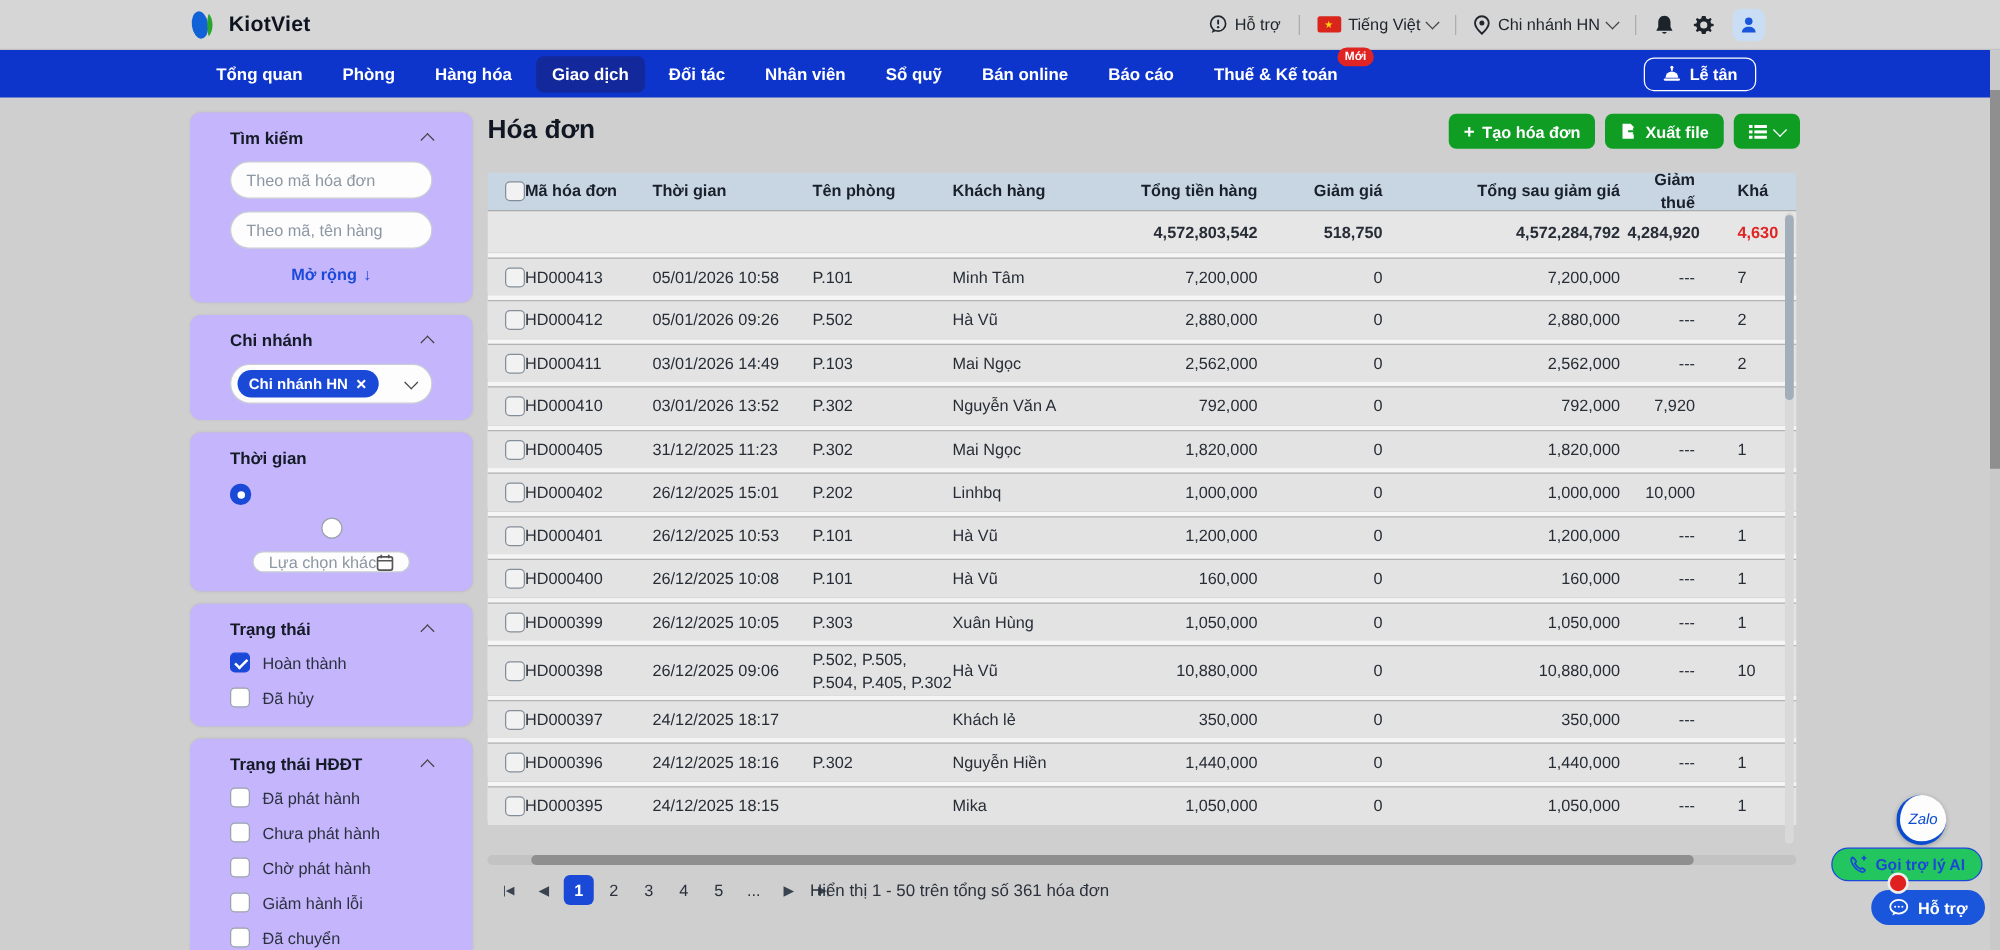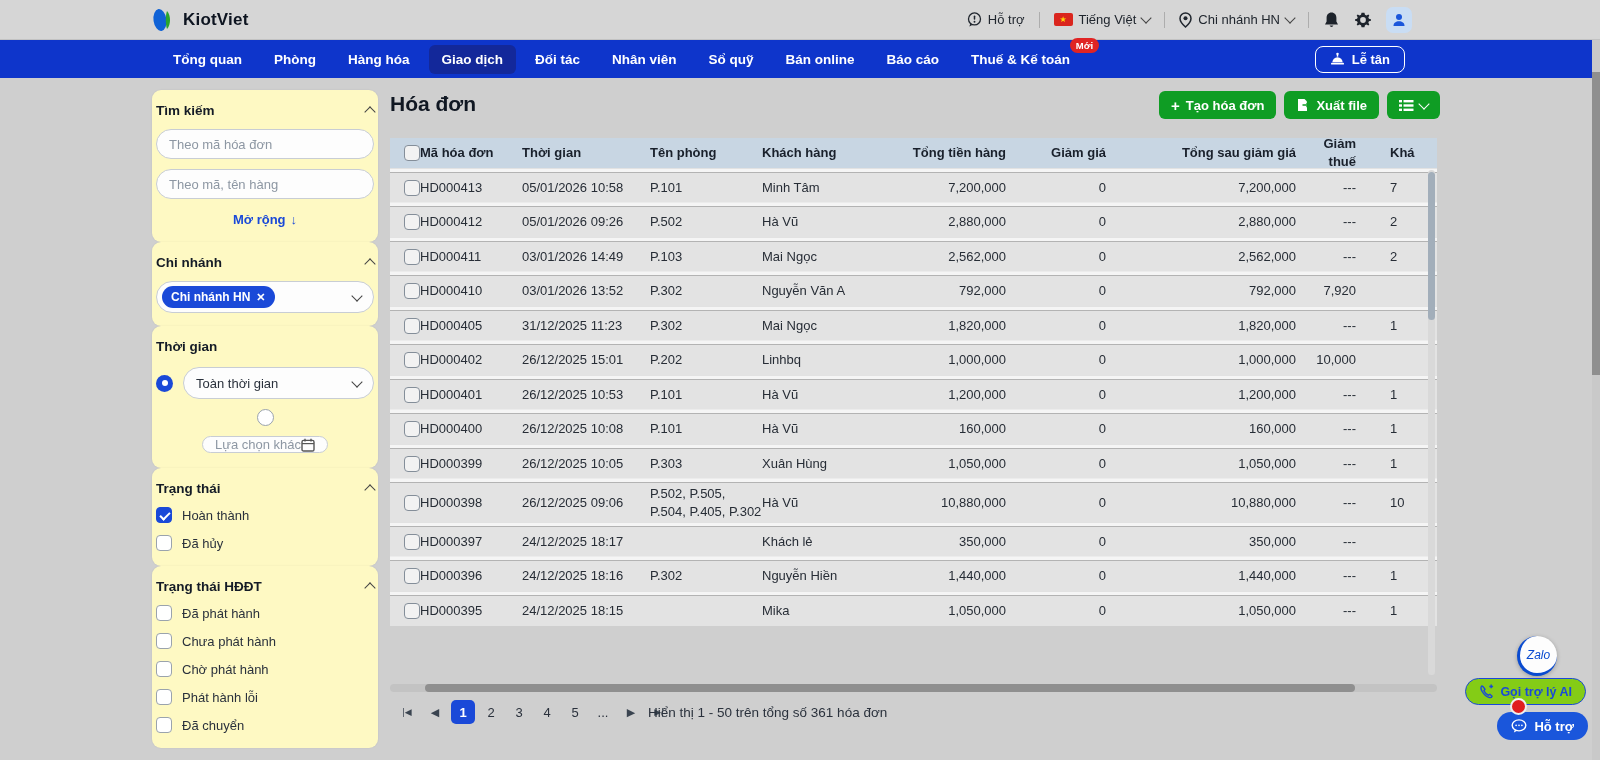--- a/index.html
+++ b/index.html
@@ -32,21 +32,21 @@
   .nav-items{display:flex;align-items:center;gap:6px;margin-left:160px;}
   .nav-item{position:relative;color:#fff;font-size:13.5px;font-weight:bold;padding:7px 13px;border-radius:6px;cursor:pointer;white-space:nowrap;}
   .nav-item.active{background:var(--nav-active);}
   .nav-badge{position:absolute;top:-7px;right:-16px;background:var(--red);color:#fff;font-size:9.5px;font-weight:bold;
     padding:2px 6px;border-radius:8px;}
   .letan-btn{position:absolute;right:195px;display:flex;align-items:center;gap:7px;color:#fff;font-size:13px;font-weight:bold;
     border:1.5px solid #fff;border-radius:8px;padding:5px 14px;cursor:pointer;background:transparent;}
 
   
   .sidebar{position:absolute;left:152px;top:90px;width:226px;}
-  .card{background:#fef9c3;border-radius:9px;padding:13px 4px;box-shadow:0 0 2px rgba(0,0,0,.08);}
+  .card{background:#c4b5fd;border-radius:9px;padding:13px 32px;margin-bottom:10px;box-shadow:0 0 2px rgba(0,0,0,.08);}
   .card-head{display:flex;align-items:center;justify-content:space-between;margin-bottom:11px;}
   .card-title{font-size:13.5px;font-weight:bold;color:#141b26;}
   .s-input{width:100%;height:30px;border:1px solid #c8cdd4;border-radius:16px;padding:0 12px;font-size:13px;
     background:#fdfdfd;color:#333;margin-bottom:10px;outline:none;}
   .s-input::placeholder{color:var(--muted);}
   .expand-link{display:flex;align-items:flex-start;justify-content:center;gap:5px;color:var(--blue);font-size:13px;
     font-weight:bold;cursor:pointer;margin:3px 0 2px;}
   .select-box{height:32px;border:1px solid #c8cdd4;border-radius:16px;display:flex;align-items:center;
     padding:0 12px 0 5px;justify-content:space-between;background:#fdfdfd;cursor:pointer;}
   .tag{background:var(--blue);color:#fff;font-size:12px;font-weight:bold;border-radius:12px;height:22px;
@@ -99,21 +99,21 @@
   .pg-num{width:24px;height:24px;display:flex;align-items:center;justify-content:center;font-size:13px;color:#2a313c;
     border-radius:5px;cursor:pointer;}
   .pg-num.active{background:var(--blue);color:#fff;font-weight:bold;}
   .pager-info{position:absolute;left:648px;top:705px;font-size:13.5px;color:#2a313c;}
 
   
   .zalo{position:absolute;left:1517px;top:636px;width:40px;height:40px;border-radius:50%;background:#fdfdfd;
     display:flex;align-items:center;justify-content:center;box-shadow:0 1px 4px rgba(0,0,0,.25);cursor:pointer;
     border-left:3px solid #0a4bd0;border-bottom:3px solid #0a4bd0;}
   .zalo span{color:#0a4bd0;font-size:12px;font-weight:normal;font-style:italic;}
-  .ai-btn{position:absolute;right:14px;top:678px;height:27px;border:1.5px solid var(--blue);border-radius:14px;background:#84cc16;
+  .ai-btn{position:absolute;right:14px;top:678px;height:27px;border:1.5px solid var(--blue);border-radius:14px;background:#22c55e;
     color:var(--blue);font-size:12.5px;font-weight:bold;display:flex;align-items:center;gap:6px;padding:0 13px;cursor:pointer;}
   .sup-btn{position:absolute;right:12px;top:712px;height:28px;border:none;border-radius:14px;background:#1a56db;
     color:#fff;font-size:13px;font-weight:bold;display:flex;align-items:center;gap:7px;padding:0 14px;cursor:pointer;}
   .red-dot{position:absolute;left:1510px;top:698px;width:17px;height:17px;border-radius:50%;background:#e01f1f;
     border:2px solid #efefef;}
 
   
   .page-scroll{position:absolute;right:0;top:40px;width:8px;height:720px;background:#c9c9c9;}
   .page-scroll .thumb{position:absolute;right:0;top:32px;width:8px;height:303px;background:#8f8f8f;}
 
@@ -225,24 +225,20 @@
       <span class="chev"></span>
     </div>
   </div>
 
   <div class="card">
     <div class="card-head" style="margin-bottom:13px;">
       <span class="card-title">Thời gian</span>
     </div>
     <div class="row-line">
       <span class="radio on"></span>
-      <div class="mini-select">
-        <span>Toàn thời gian</span>
-        <span class="chev"></span>
-      </div>
     </div>
     <div class="row-line" style="margin-bottom:2px;flex-direction:column;">
       <span class="radio"></span>
       <div class="mini-select">
         <span class="ph">Lựa chọn khác</span>
         <svg width="14" height="14" viewBox="0 0 14 14">
           <rect x="1" y="2.4" width="12" height="10.6" rx="1.6" fill="none" stroke="#555" stroke-width="1.4"></rect>
           <path d="M4 .8 L4 3.6 M10 .8 L10 3.6" stroke="#555" stroke-width="1.4"></path>
           <path d="M1 5.6 L13 5.6" stroke="#555" stroke-width="1.2"></path>
         </svg>
@@ -280,21 +276,21 @@
         <div class="chk-row">
           <span class="checkbox"></span>
           <span class="chk-label">Chưa phát hành</span>
         </div>
         <div class="chk-row">
           <span class="checkbox"></span>
           <span class="chk-label">Chờ phát hành</span>
         </div>
         <div class="chk-row">
           <span class="checkbox"></span>
-          <span class="chk-label">Phát hành lỗi</span>
+          <span class="chk-label">Giảm hành lỗi</span>
         </div>
         <div class="chk-row">
           <span class="checkbox"></span>
           <span class="chk-label">Đã chuyển</span>
         </div>
       </div>
   </div>
 
 </div>
 
@@ -334,20 +330,34 @@
         <div class="cell" style="width: 102px;">Mã hóa đơn</div>
         <div class="cell" style="width: 128px;">Thời gian</div>
         <div class="cell" style="width: 112px;">Tên phòng</div>
         <div class="cell" style="width: 120px;">Khách hàng</div>
         <div class="cell r" style="width: 130px;">Tổng tiền hàng</div>
         <div class="cell r" style="width: 100px;">Giảm giá</div>
         <div class="cell r" style="width: 190px;">Tổng sau giảm giá</div>
         <div class="cell r" style="width: 60px;">Giảm thuế</div>
         <div class="cell frag" style="width: 130px;">Khá</div>
       </div>
+      <div class="t-row sum">
+        <div class="cb-cell">
+          <span class="t-checkbox" style="visibility: hidden;"></span>
+        </div>
+        <div class="cell" style="width: 102px;"></div>
+        <div class="cell" style="width: 128px;"></div>
+        <div class="cell" style="width: 112px;"></div>
+        <div class="cell" style="width: 120px;"></div>
+        <div class="cell r" style="width: 130px;">4,572,803,542</div>
+        <div class="cell r" style="width: 100px;">518,750</div>
+        <div class="cell r" style="width: 190px;">4,572,284,792</div>
+        <div class="cell r" style="width: 60px;">4,284,920</div>
+        <div class="cell frag red" style="width: 130px;">4,630</div>
+      </div>
       <div class="t-row data">
         <div class="cb-cell">
           <span class="t-checkbox"></span>
         </div>
         <div class="cell" style="width: 102px;">HD000413</div>
         <div class="cell" style="width: 128px;">05/01/2026 10:58</div>
         <div class="cell" style="width: 112px;">P.101</div>
         <div class="cell" style="width: 120px;">Minh Tâm</div>
         <div class="cell r" style="width: 130px;">7,200,000</div>
         <div class="cell r" style="width: 100px;">0</div>

